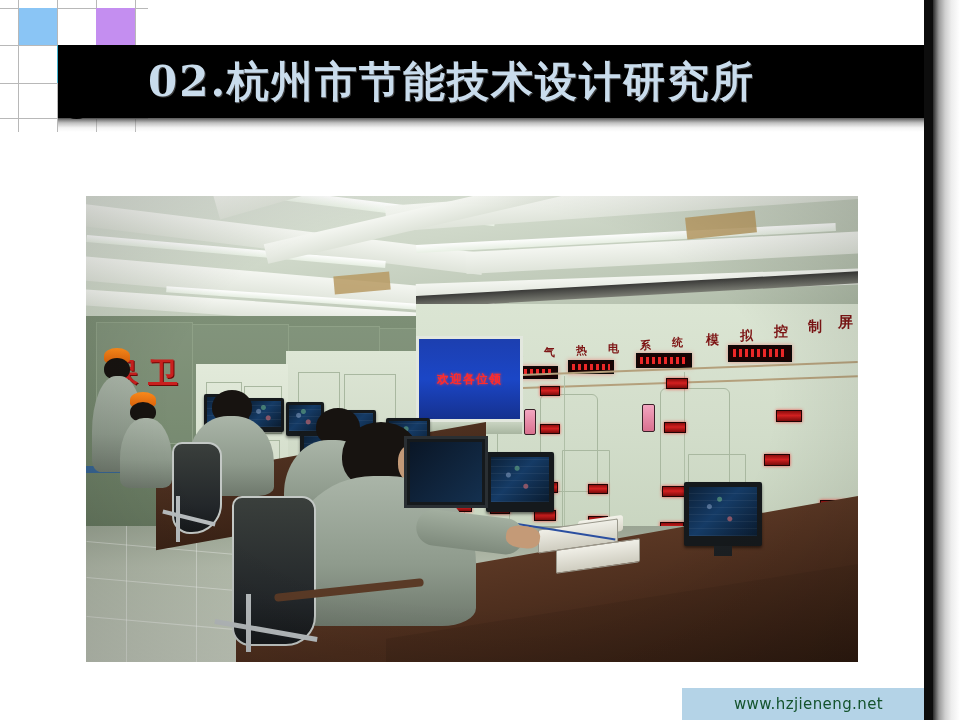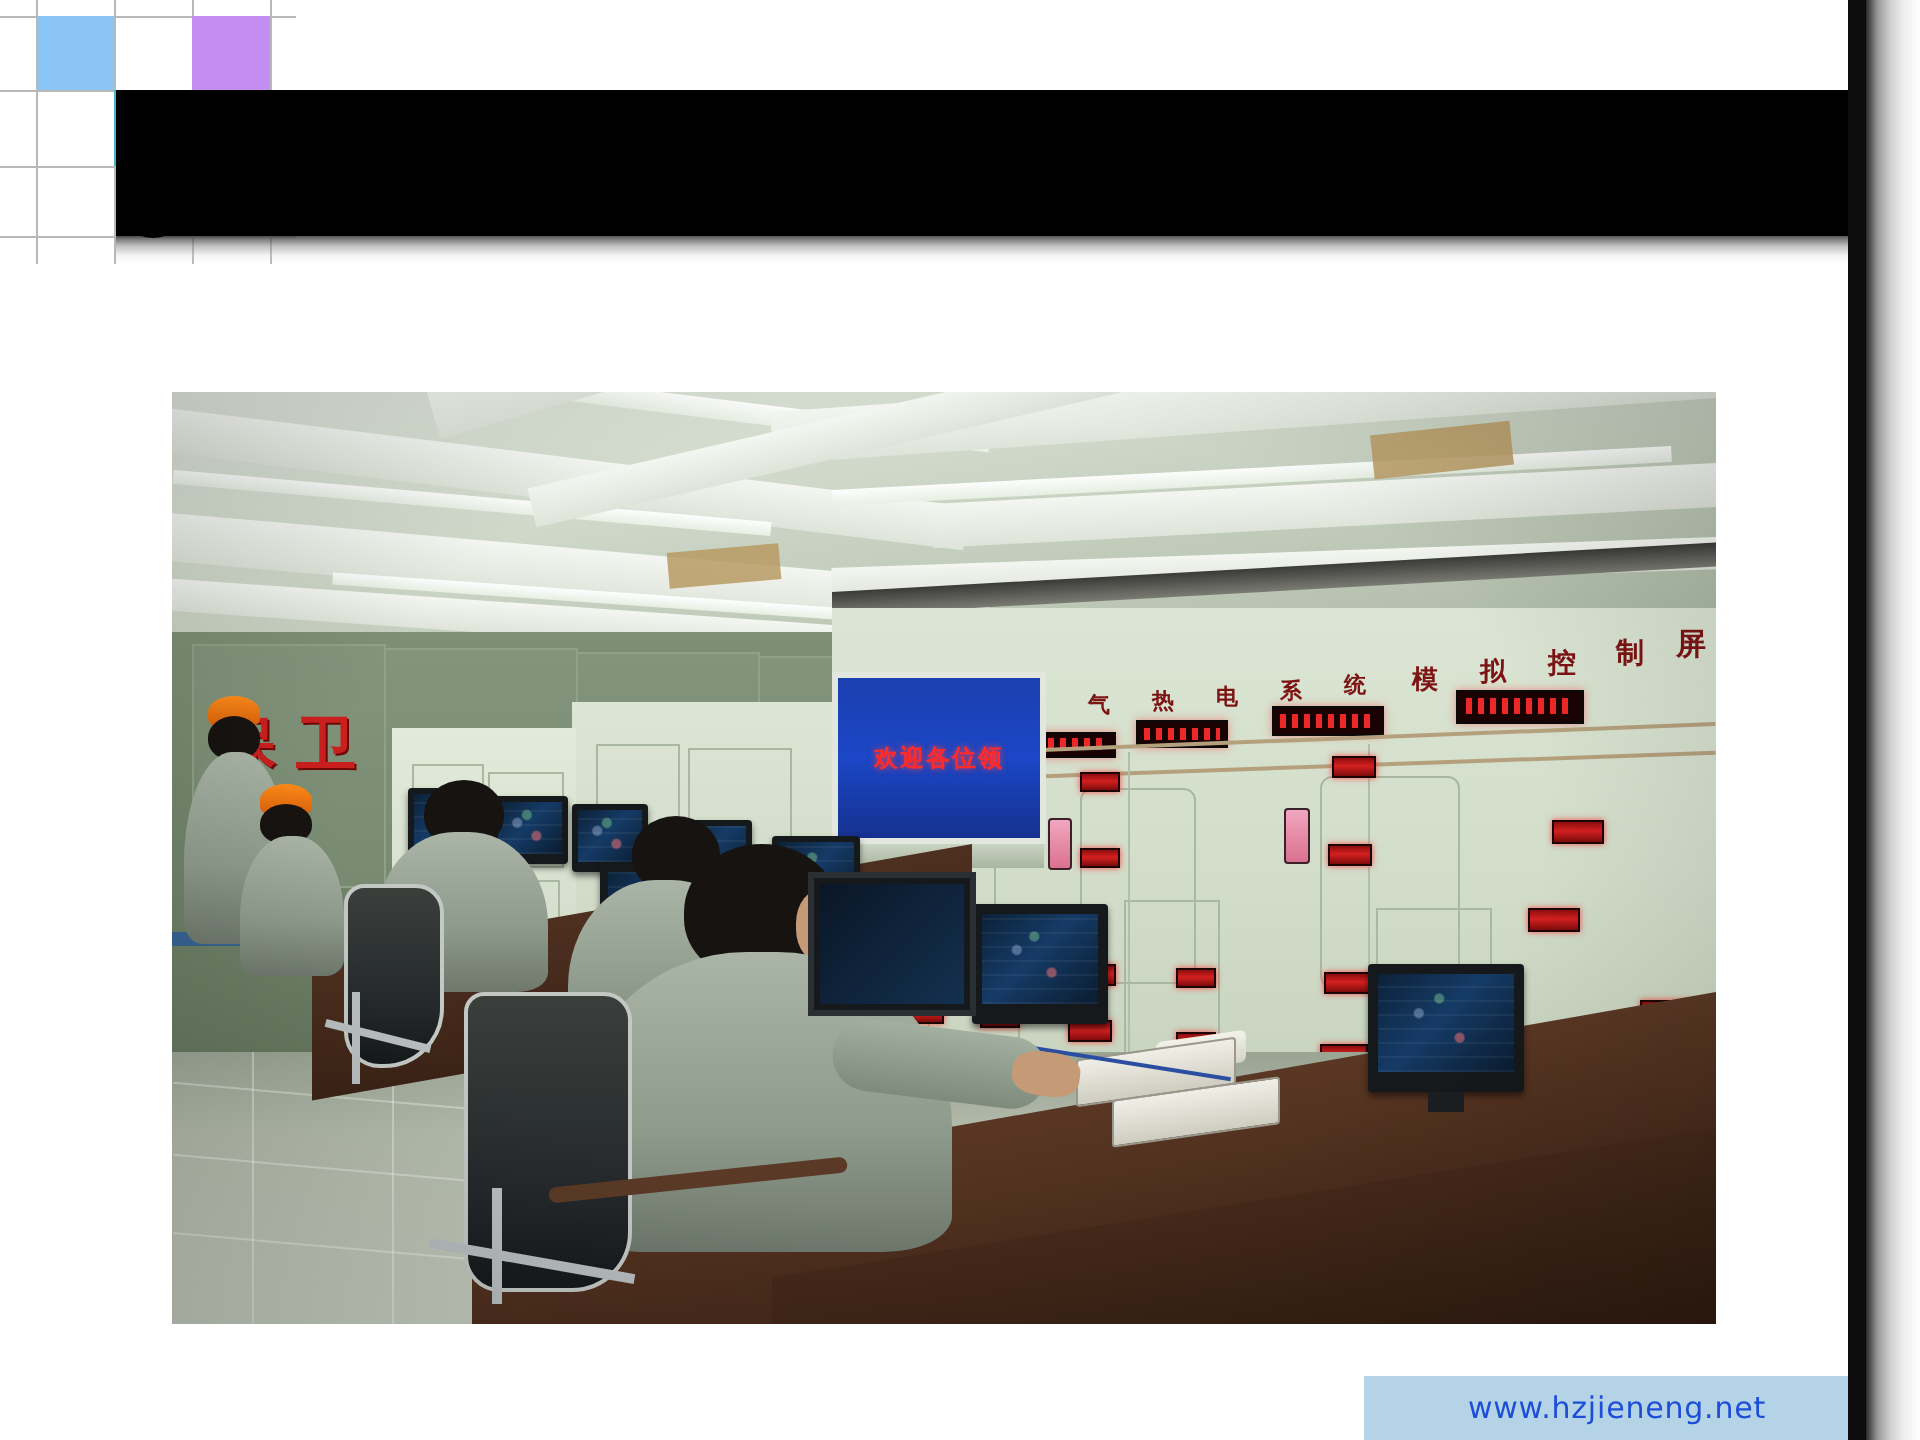--- a/index.html
+++ b/index.html
@@ -361,21 +361,21 @@
     height: 32px;
     background: #b4d3e7;
     z-index: 8;
   }
   #footer-url {
     position: absolute;
     left: 0; right: 0; top: 0;
     height: 32px;
     line-height: 32px;
     text-align: center;
-    color: #1d4ed8;
+    color: #14532d;
     font-family: "DejaVu Sans", "Liberation Sans", sans-serif;
     font-size: 15px;
     letter-spacing: .4px;
   }
 </style>
 </head>
 <body>
 
 <div id="slide">
 
@@ -388,20 +388,21 @@
   <div class="grid-line grid-h" style="left:0;top:83px;width:148px;"></div>
   <div class="grid-line grid-h" style="left:0;top:118px;width:148px;"></div>
 
   <div class="deco-square" id="deco-blue" style="background:#8ac5f5;"></div>
   <div class="deco-square" id="deco-purple" style="background:#c48ef0;"></div>
   <div class="deco-square" id="deco-teal" style="background:#45b5d1;"></div>
   <div id="deco-circle"></div>
 
   <div id="title-shadow"></div>
   <div id="title-bar"></div>
+  <div id="title-text">02.杭州市节能技术设计研究所</div>
 
 
   <div id="photo">
 
     <div class="ph" id="ceiling"></div>
     <div class="ph ceil-beam" style="left:-20px;top:6px;width:420px;height:22px;transform:rotate(7deg);"></div>
     <div class="ph ceil-light" style="left:110px;top:2px;width:300px;height:10px;transform:rotate(7deg);"></div>
     <div class="ph ceil-beam" style="left:130px;top:-6px;width:360px;height:30px;transform:rotate(-16deg);"></div>
     <div class="ph ceil-beam" style="left:300px;top:10px;width:500px;height:26px;transform:rotate(-4deg);"></div>
     <div class="ph ceil-light" style="left:330px;top:38px;width:420px;height:8px;transform:rotate(-3deg);"></div>

